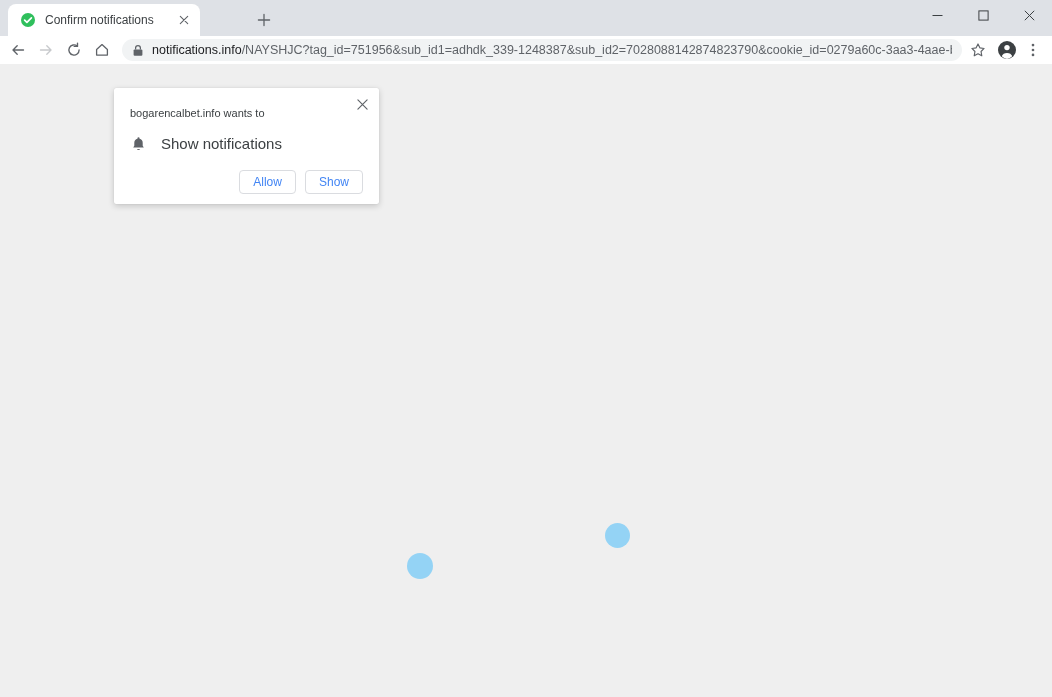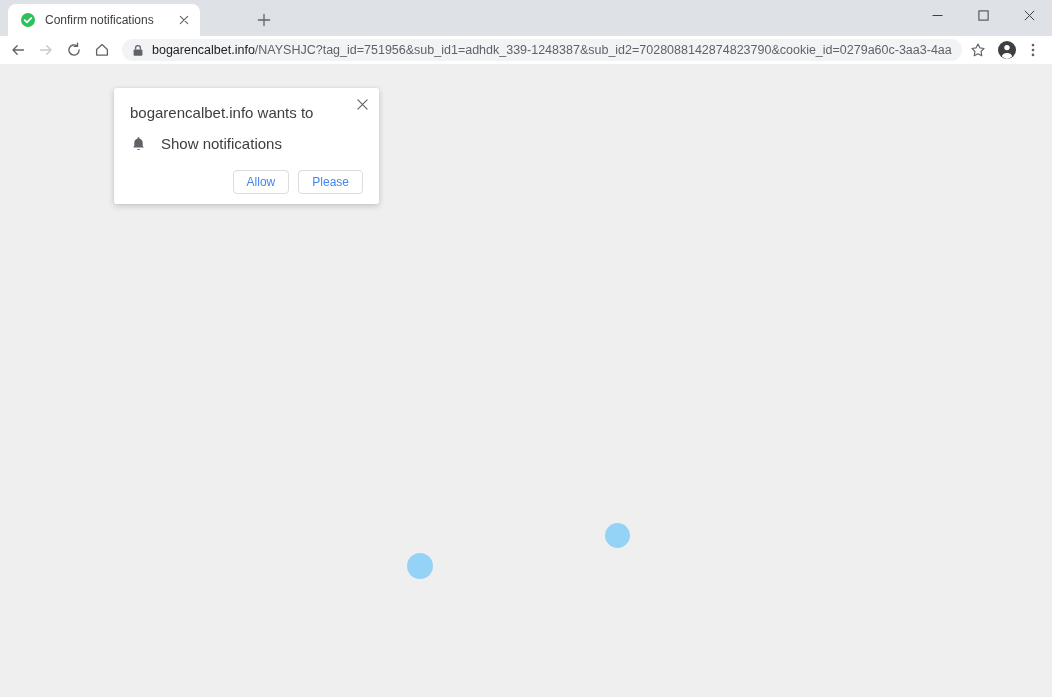--- a/index.html
+++ b/index.html
@@ -239,21 +239,21 @@
     top: 5px;
     right: 6px;
     width: 22px;
     height: 22px;
     display: flex;
     align-items: center;
     justify-content: center;
     cursor: pointer;
   }
   .bubble-title {
-    font-size: 15px;
+    font-size: 11px;
     color: #3c4043;
     line-height: 18px;
     padding-right: 16px;
     margin-bottom: 14px;
   }
   .bubble-row {
     display: flex;
     align-items: center;
     margin-bottom: 18px;
   }
@@ -368,21 +368,21 @@
       </svg>
     </div>
 
     <div class="omnibox">
       <span class="lock-icon">
         <svg width="12" height="13" viewBox="0 0 12 13">
           <rect x="1.6" y="5.4" width="8.8" height="6.4" rx="1.1" fill="#5f6368"></rect>
           <path d="M3.6 5.4 V3.9 a2.4 2.4 0 0 1 4.8 0 V5.4" fill="none" stroke="#5f6368" stroke-width="1.25"></path>
         </svg>
       </span>
-      <span class="url"><span class="host">bogarencalbet.info</span><span class="path">/NAYSHJC?tag_id=751956&amp;sub_id1=adhdk_339-1248387&amp;sub_id2=7028088142874823790&amp;cookie_id=0279a60c-3aa3-4aae-b65a-c781b1...</span></span>
+      <span class="url"><span class="host">notifications.info</span><span class="path">/NAYSHJC?tag_id=751956&amp;sub_id1=adhdk_339-1248387&amp;sub_id2=7028088142874823790&amp;cookie_id=0279a60c-3aa3-4aae-b65a-c781b1...</span></span>
     </div>
 
     <div class="star-btn">
       <svg width="16" height="16" viewBox="0 0 16 16">
         <path d="M8 1.9 L9.85 5.85 L14.1 6.45 L11.05 9.5 L11.8 13.8 L8 11.75 L4.2 13.8 L4.95 9.5 L1.9 6.45 L6.15 5.85 Z" fill="none" stroke="#5f6368" stroke-width="1.15" stroke-linejoin="round"></path>
       </svg>
     </div>
 
     <div class="avatar-btn">
       <svg width="20" height="20" viewBox="0 0 20 20">
@@ -422,18 +422,18 @@
           <svg width="15" height="16" viewBox="0 0 15 16">
             <path d="M7.5 1.2 a1.05 1.05 0 0 1 1.05 1.05 v0.45 a4.2 4.2 0 0 1 3.15 4.05 v3.0 l1.1 1.85 H2.2 l1.1 -1.85 v-3.0 a4.2 4.2 0 0 1 3.15 -4.05 v-0.45 A1.05 1.05 0 0 1 7.5 1.2 Z" fill="#5f6368"></path>
             <path d="M5.9 12.9 a1.7 1.7 0 0 0 3.2 0 Z" fill="#5f6368"></path>
           </svg>
         </span>
         <span class="bubble-row-label">Show notifications</span>
       </div>
 
       <div class="bubble-actions">
         <button class="bubble-btn">Allow</button>
-        <button class="bubble-btn">Please</button>
+        <button class="bubble-btn">Show</button>
       </div>
     </div>
 
   </div>
 </div>
 
 </body></html>

